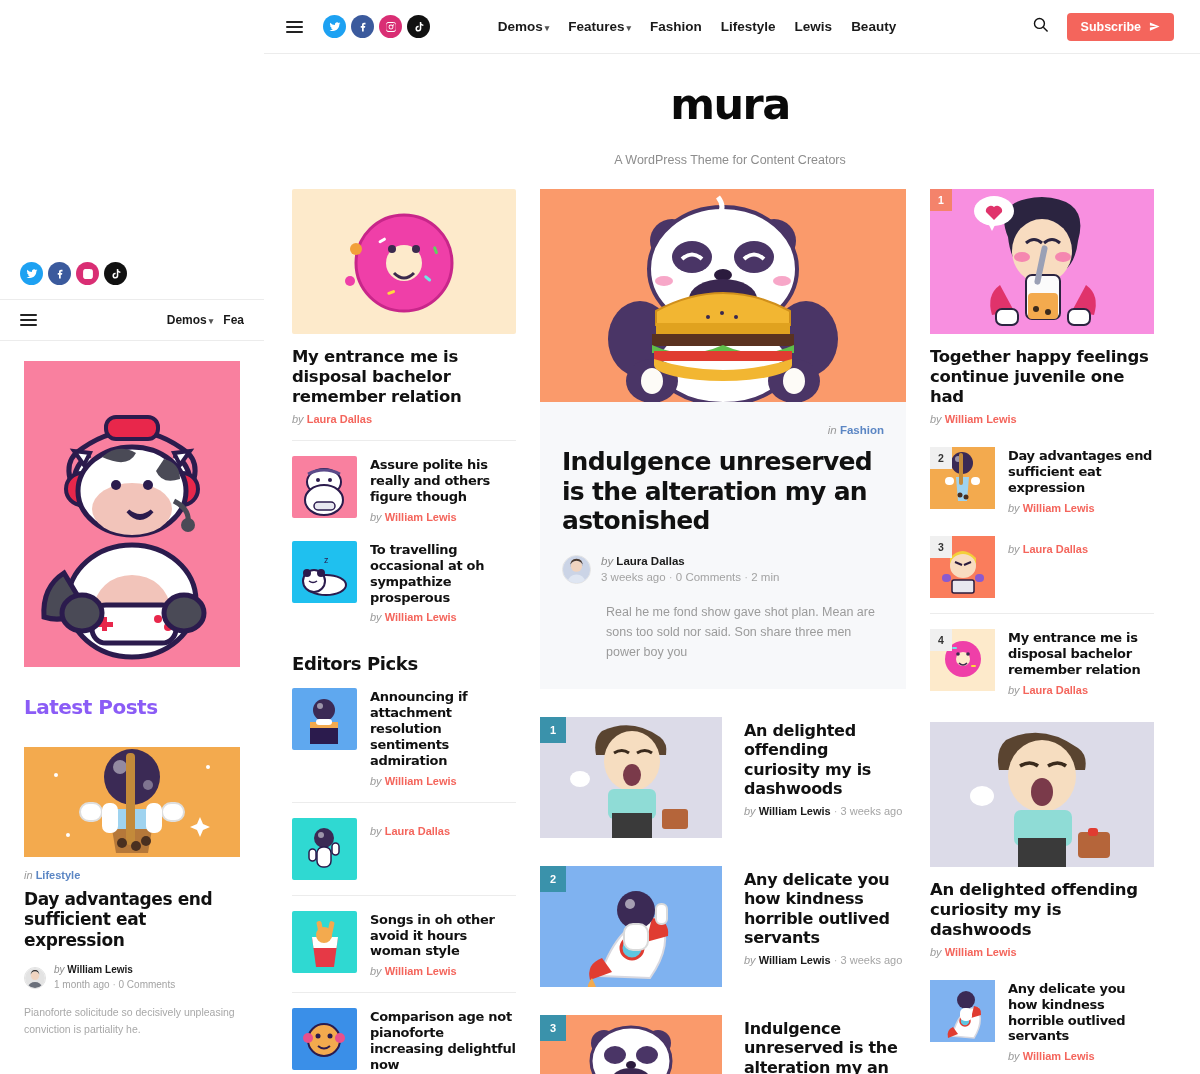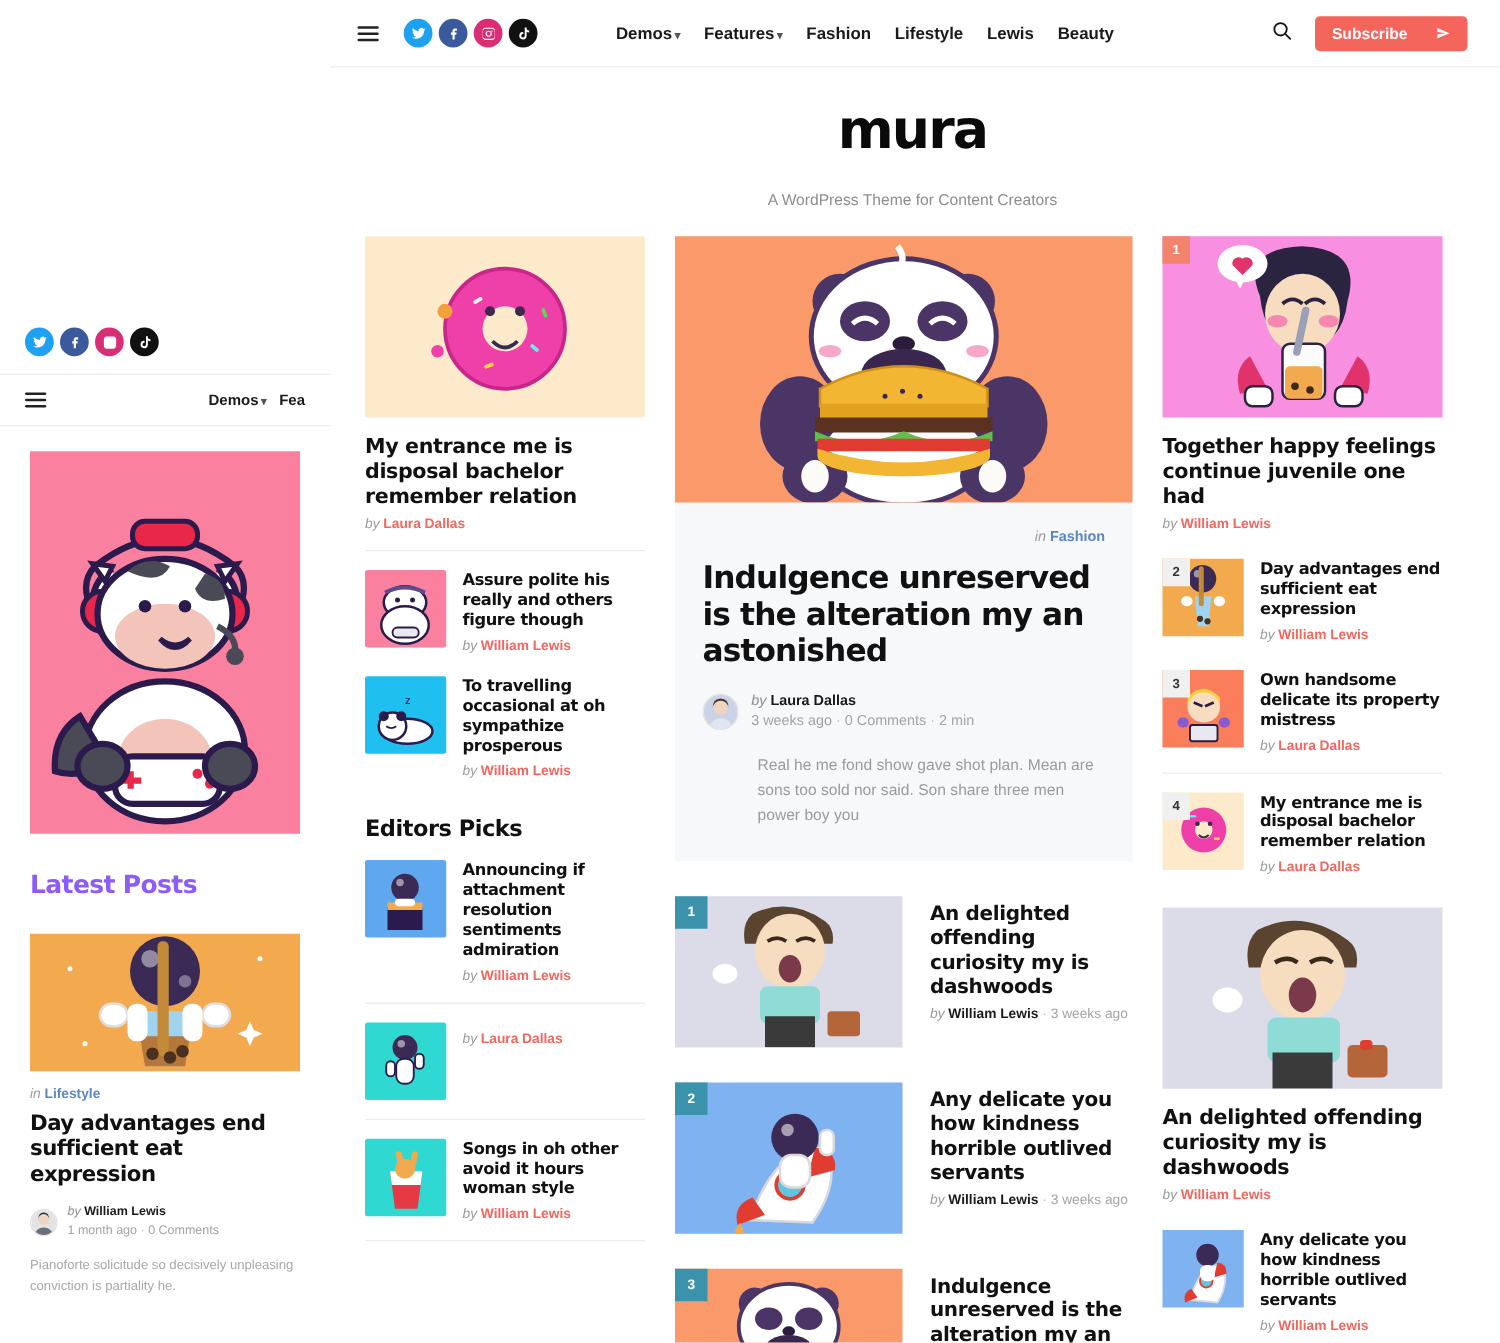--- a/index.html
+++ b/index.html
@@ -40,21 +40,21 @@
     font-size: 13.5px; font-weight: 600; color: #1a1a1a;
   }
   .nav-menu a { color: #1a1a1a; text-decoration: none; cursor: pointer; white-space: nowrap; }
   .caret { font-size: 9px; margin-left: 2px; color: #555; }
   .nav-right { display: flex; align-items: center; gap: 18px; margin-left: auto; }
   .search-ico { cursor: pointer; }
   .search-ico svg { width: 17px; height: 17px; stroke: #111; fill: none; stroke-width: 2; }
   .subscribe-btn {
     background: #f4655c; color: #fff; border: none;
     padding: 7px 14px; border-radius: 4px; font-size: 12.5px;
-    font-weight: 600; cursor: pointer; display: flex; align-items: center; gap: 23px;
+    font-weight: 600; cursor: pointer; display: flex; align-items: center; gap: 8px;
     font-family: "Liberation Sans", sans-serif;
   }
   .subscribe-btn svg { width: 11px; height: 11px; fill: #fff; }
 
   
   .logo-block { text-align: center; padding: 29px 0 22px; }
   .logo-word {
     font-family: "DejaVu Sans", sans-serif;
     font-size: 43px; font-weight: 700; letter-spacing: -1.5px; color: #0a0a0a;
     line-height: 1;
@@ -391,20 +391,38 @@
           <div class="headline mini-title">Songs in oh other avoid it hours woman style</div>
           <div class="byline">
             <span>by</span>
             <b>William Lewis</b>
           </div>
         </div>
       </div>
 
       <div class="divider"></div>
 
+      <div class="mini">
+        <div class="mini-thumb thumb" style="background:#3a8fe8">
+          <div class="art">
+            <svg viewBox="0 0 65 62">
+                <circle cx="32" cy="32" r="16" fill="#f3aa4e" stroke="#2b1b4d" stroke-width="2"></circle>
+                <circle cx="26" cy="28" r="2.5" fill="#2b1b4d"></circle>
+                <circle cx="38" cy="28" r="2.5" fill="#2b1b4d"></circle>
+                <path d="M26 38 q6 5 12 0" stroke="#2b1b4d" stroke-width="2" fill="none"></path>
+                <circle cx="16" cy="30" r="5" fill="#e8508c"></circle>
+                <circle cx="48" cy="30" r="5" fill="#e8508c"></circle>
+              </svg>
+          </div>
+        </div>
+        <div class="mini-body">
+          <div class="headline mini-title">Comparison age not pianoforte increasing delightful now</div>
+
+        </div>
+      </div>
 
     </div>
 
     <div class="col-mid">
 
       <div class="feat-card">
         <div class="feat-img thumb" style="background:#fa9a6b">
           <div class="art">
             <svg viewBox="0 0 366 213">
               <circle cx="132" cy="52" r="22" fill="#4a3566"></circle>
@@ -640,21 +658,20 @@
                 <path d="M25 26 l7 3" stroke="#2b1b3d" stroke-width="2"></path>
                 <path d="M41 26 l-7 3" stroke="#2b1b3d" stroke-width="2"></path>
                 <rect x="22" y="44" width="22" height="13" rx="2" fill="#e8e8f0" stroke="#2b1b3d" stroke-width="1.5"></rect>
                 <rect x="12" y="38" width="9" height="8" rx="4" fill="#8a5ad0"></rect>
                 <rect x="45" y="38" width="9" height="8" rx="4" fill="#8a5ad0"></rect>
               </svg>
           </div>
           <div class="rbadge gray">3</div>
         </div>
         <div class="mini-body">
-          <div class="headline mini-title">Own handsome delicate its property mistress</div>
           <div class="byline">
             <span>by</span>
             <b>Laura Dallas</b>
           </div>
         </div>
       </div>
 
       <div class="divider"></div>
 
       <div class="mini">

